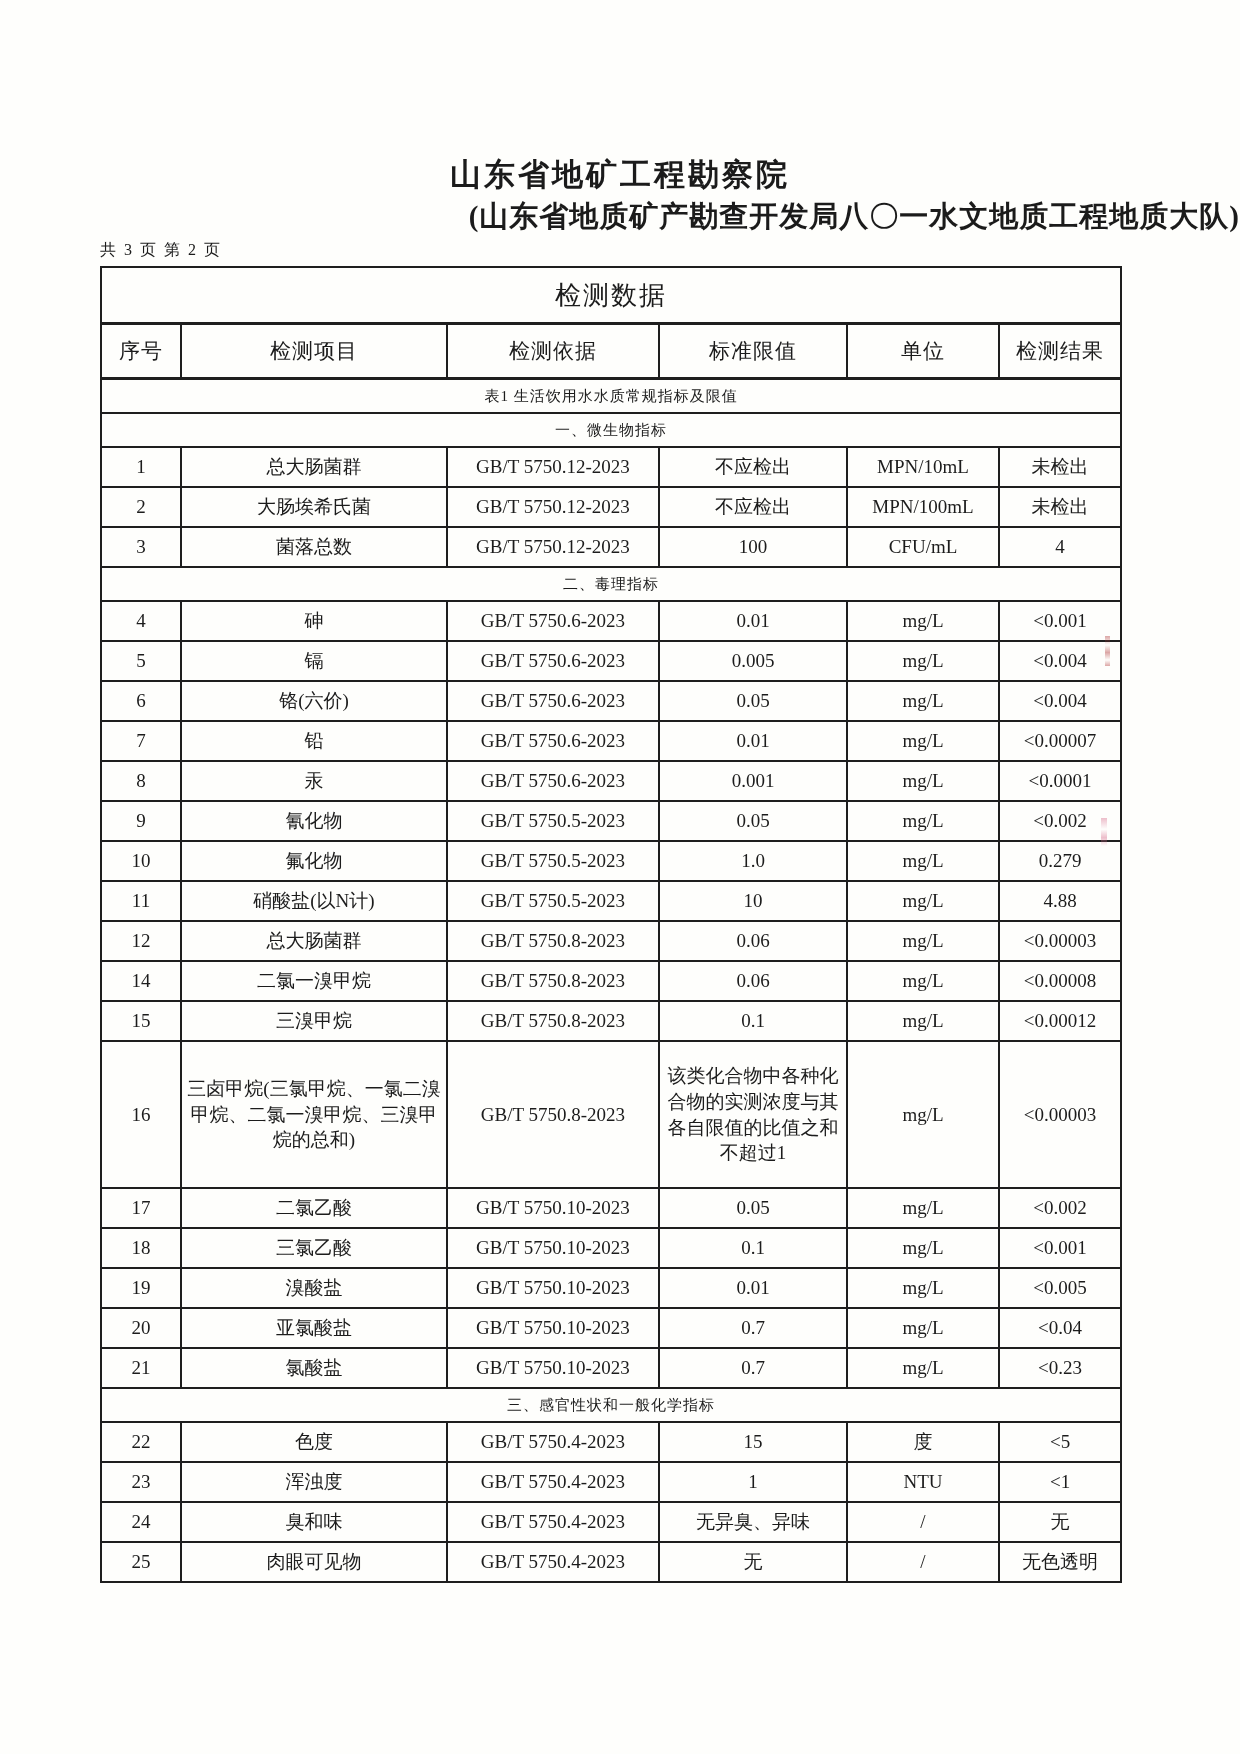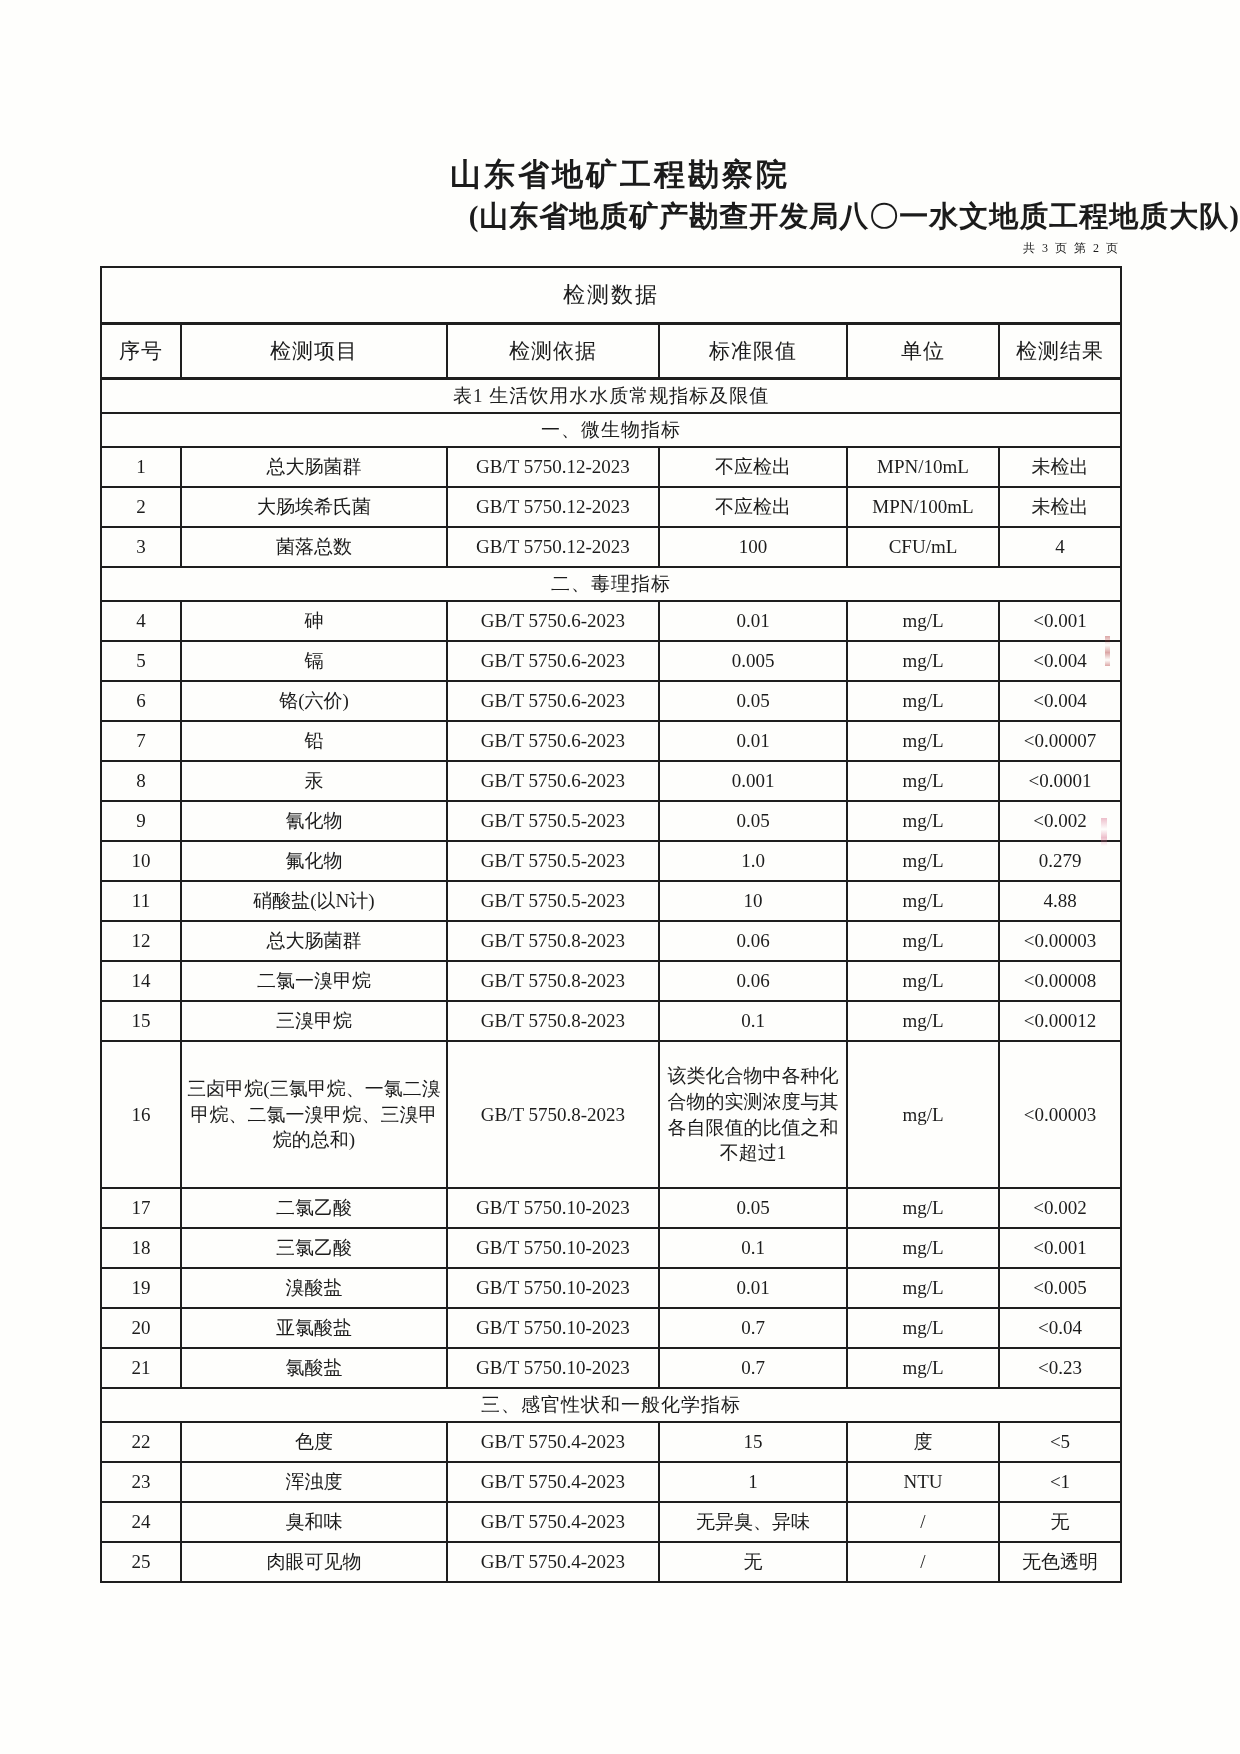--- a/index.html
+++ b/index.html
@@ -14,39 +14,39 @@
     background:#fefefc;
     color:#1b1b1b;
     overflow:hidden;
     font-family:Liberation Serif, serif;
   }
   .titles { position:absolute; top:156px; left:0; width:1240px; text-align:center; }
   .title-main  { font-size:31px; font-weight:bold; letter-spacing:3px; line-height:1.2; }
   .title-sub   { font-size:29px; font-weight:bold; letter-spacing:1px; line-height:1.3; margin-top:5px;text-align:right; }
   .page-info {
     position:absolute; top:240px; left:100px; width:1020px;
-    text-align:right; font-size:12px; letter-spacing:2px;
+    text-align:left; font-size:16px; letter-spacing:2px;
   }
   table.dtable {
     position:absolute; top:266px; left:100px;
     width:1020px; border-collapse:collapse; table-layout:fixed;
     background:#fefefc;
   }
   .dtable td, .dtable th {
     border:2px solid #1e1e1e;
     text-align:center; vertical-align:middle;
     padding:2px 5px;
     font-weight:normal;
     color:#1c1c1c;
     word-break:break-all;
   }
-  tr.t-title td { height:50px; font-size:22px; letter-spacing:2px; }
+  tr.t-title td { height:50px; font-size:26px; letter-spacing:2px; }
   tr.t-head th  { height:48px; font-size:21px; letter-spacing:1px; border-bottom-width:3px; }
   tr.t-title td { border-bottom-width:3px; }
-  tr.band td    { height:28px; font-size:19px; letter-spacing:1px;margin-top:24px; }
+  tr.band td    { height:28px; font-size:15px; letter-spacing:1px;margin-top:24px; }
   tr.drow td    { height:34px; font-size:19px; line-height:1.35; }
   tr.drow.tall td   { height:141px; }
   tr.drow.tall26 td { height:52px; }
   
   .scan-mark { position:absolute; opacity:.45; pointer-events:none; }
   .mark-a { right:130px; top:636px; width:5px; height:30px;
             background:linear-gradient(#b23c3c,transparent 30%,#b23c3c 55%,transparent 80%,#b23c3c); }
   .mark-b { right:133px; top:818px; width:6px; height:28px;
             background:linear-gradient(#d86f8e,transparent 40%,#d86f8e 70%,transparent); }
 </style>

